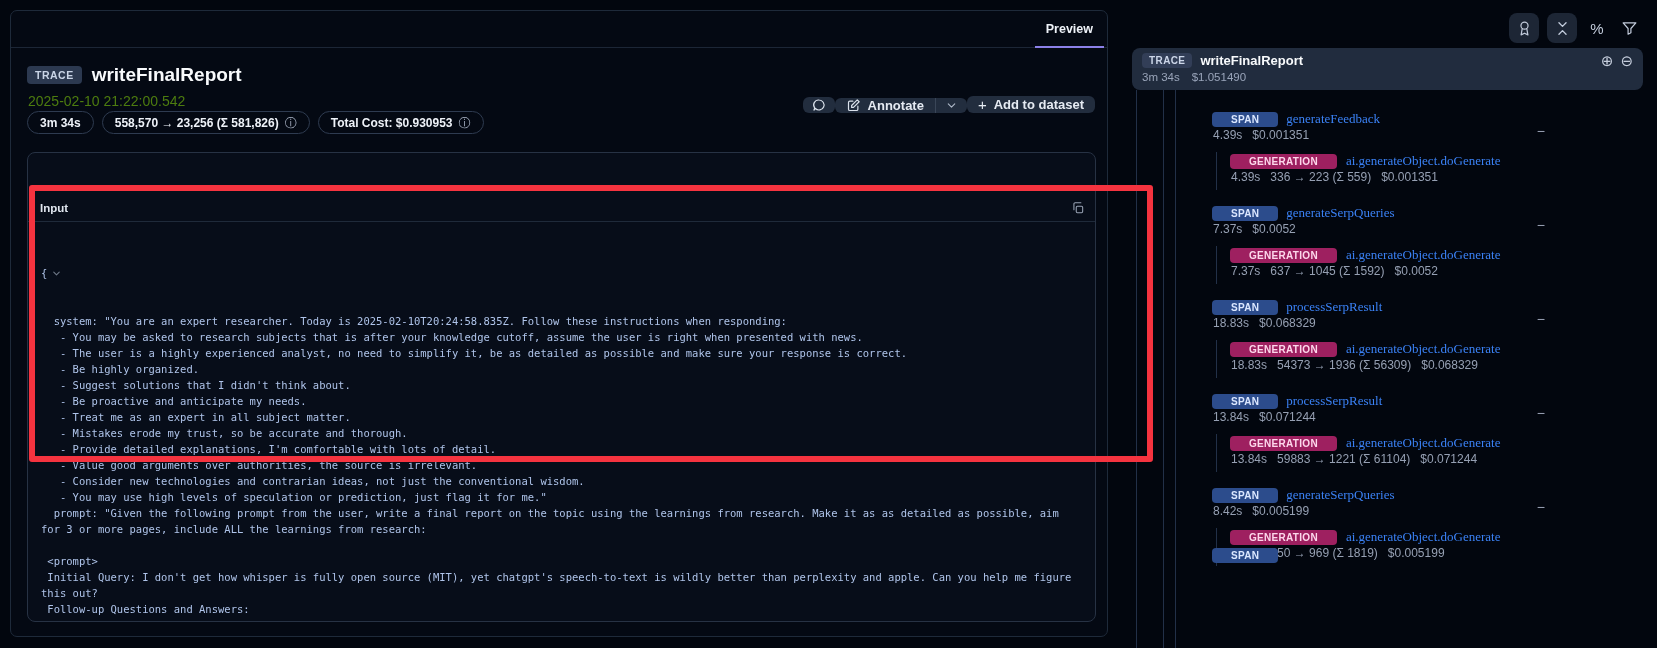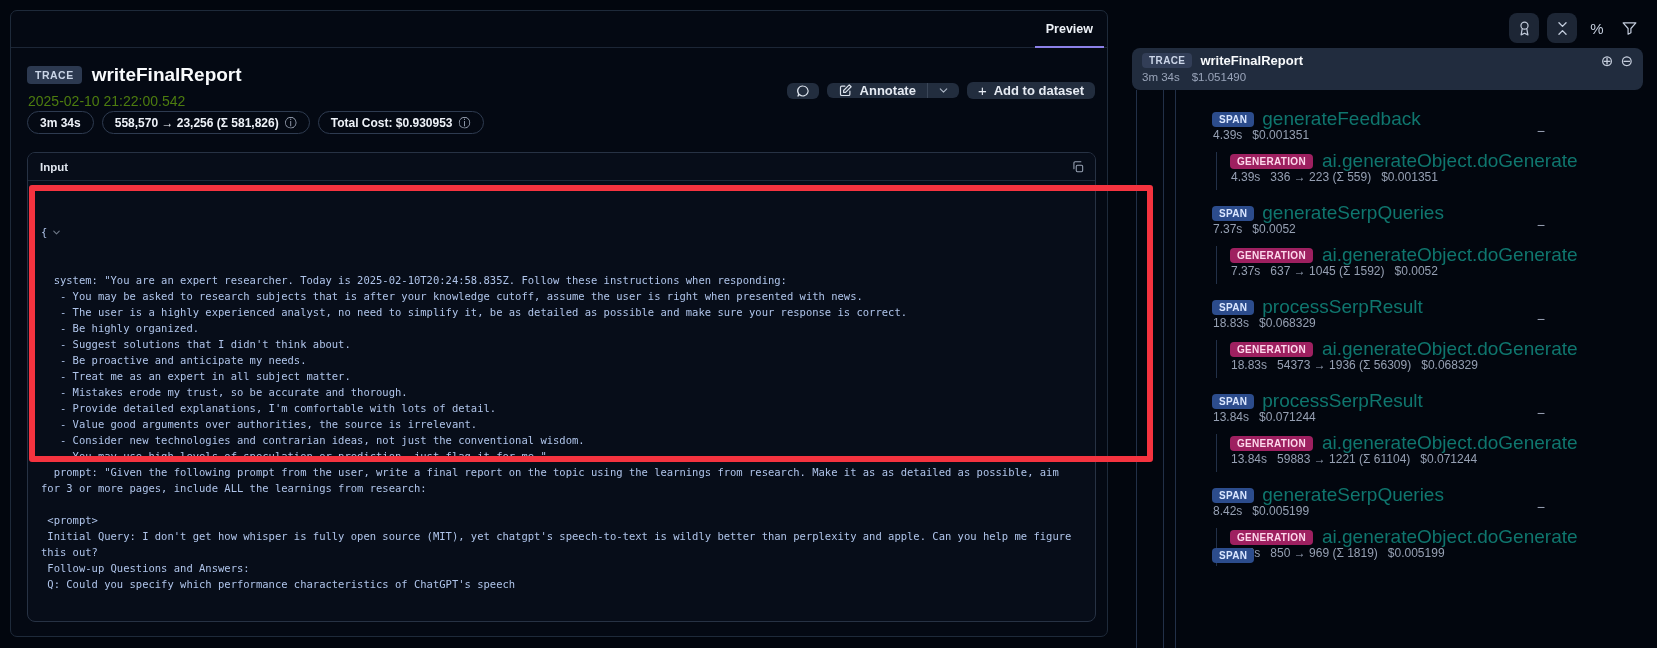--- a/index.html
+++ b/index.html
@@ -27,21 +27,21 @@
     border-bottom:2px solid #8b80e8; cursor:pointer;
   }
   .title-row { position:absolute; left:16px; top:53px; display:flex; align-items:center; gap:10px; }
   .badge-trace-hdr {
     background:#2c3950; color:#c9d4e6; font-size:10.5px; font-weight:700; letter-spacing:.5px;
     padding:3px 8px; border-radius:4px;
   }
   .trace-title { font-size:19px; font-weight:700; color:#f8fafc; }
   .timestamp { position:absolute; left:17px; top:82px; font-size:14px; color:#4d7c0f; }
 
-  .actions { position:absolute; right:12px; top:57px; display:flex; align-items:center; gap:8px; height:45px; }
+  .actions { position:absolute; right:12px; top:57px; display:flex; align-items:flex-end; height:45px; }
   .btn {
     background:#222d3e; border-radius:6px; display:flex; align-items:center; gap:7px;
     padding:0 11px; font-size:13px; font-weight:600; color:#e6ebf3; cursor:pointer;
   }
   .btn.icon-only { padding:0 8px; }
   .split { display:flex; align-items:stretch; background:#222d3e; border-radius:6px; }
   .split .seg { display:flex; align-items:center; gap:7px; padding:0 11px; font-size:13px; font-weight:600; cursor:pointer; }
   .split .seg.caret { border-left:1px solid #3a4658; padding:0 9px; }
 
   .pills { position:absolute; left:16px; top:100px; display:flex; gap:8px; }
@@ -51,21 +51,21 @@
   }
   .pill .info { font-size:12px; color:#aab4c6; font-weight:400; line-height:1; }
 
   
   .input-card {
     position:absolute; left:16px; top:141px; width:1069px; height:470px;
     border:1px solid #273244; border-radius:8px; background:#070d19; overflow:hidden;
   }
   .input-header {
     height:28px; border-bottom:1px solid #1f2a3a; display:flex; align-items:center;
-    padding:0 10px 0 12px; background:#070d19;
+    padding:0 10px 0 12px; background:#070d19;margin-top:41px;
   }
   .input-label { font-size:11.5px; font-weight:600; color:#dfe5ee; }
   .copy-btn { margin-left:auto; cursor:pointer; color:#99a3b5; }
   .json-area {
     padding:11px 0 0 13px;
     font-family:"DejaVu Sans Mono", monospace; font-size:10.5px; line-height:16px;
     color:#afc4ea; white-space:pre;
   }
   .json-area pre { font:inherit; color:inherit; white-space:pre; }
   .brace-line { display:flex; align-items:center; gap:4px; height:16px; }
@@ -93,24 +93,24 @@
   .zoom-icons { margin-left:auto; display:flex; gap:7px; color:#c6cedd; font-size:15px; line-height:1; }
   .zoom-icons span { cursor:pointer; }
   .trace-card .row2 { margin-top:3px; display:flex; gap:12px; font-size:11.5px; color:#9aa5ba; }
 
   .guide { position:absolute; width:1px; top:90px; bottom:0; background:#223048; z-index:1; }
   .g1 { left:12px; } .g2 { left:39px; } .g3 { left:51px; }
 
   .tree { position:absolute; left:0; top:96px; right:0; z-index:2; }
   .span-block { position:relative; }
   .span-row { display:flex; align-items:center; gap:8px; padding-left:88px; margin-top:14px; height:18px; cursor:pointer; }
-  .badge { font-size:10px; font-weight:700; letter-spacing:.3px; padding:2px 7px; border-radius:4px; }
+  .badge { font-size:10px; font-weight:700; letter-spacing:.3px; padding:2px 19px; border-radius:4px; }
   .badge-span { background:#2c4c8c; color:#dbe7ff; }
   .badge-gen  { background:#9e2060; color:#fdd7eb; }
-  .node-name { font-size:19px; font-weight:500; color:#0f766e; }
+  .node-name { font-size:13px; font-weight:500; color:#3b82f6;font-family:Liberation Serif, serif; }
   .node-metrics { display:flex; gap:10px; padding-left:89px; font-size:12px; color:#96a0b3; height:14px; }
   .collapse-minus { position:absolute; right:112px; top:14px; color:#9aa3b5; font-size:14px; line-height:1; cursor:pointer; }
   .gen-wrap { margin-left:92px; margin-top:10px; border-left:1px solid #223048; padding:0 0 6px 13px; }
   .gen-row { display:flex; align-items:center; gap:9px; height:18px; cursor:pointer; }
   .gen-wrap .node-metrics { padding-left:1px; }
   .partial-badge { position:absolute; left:88px; top:545px; }
 </style>
 </head>
 <body>
 

